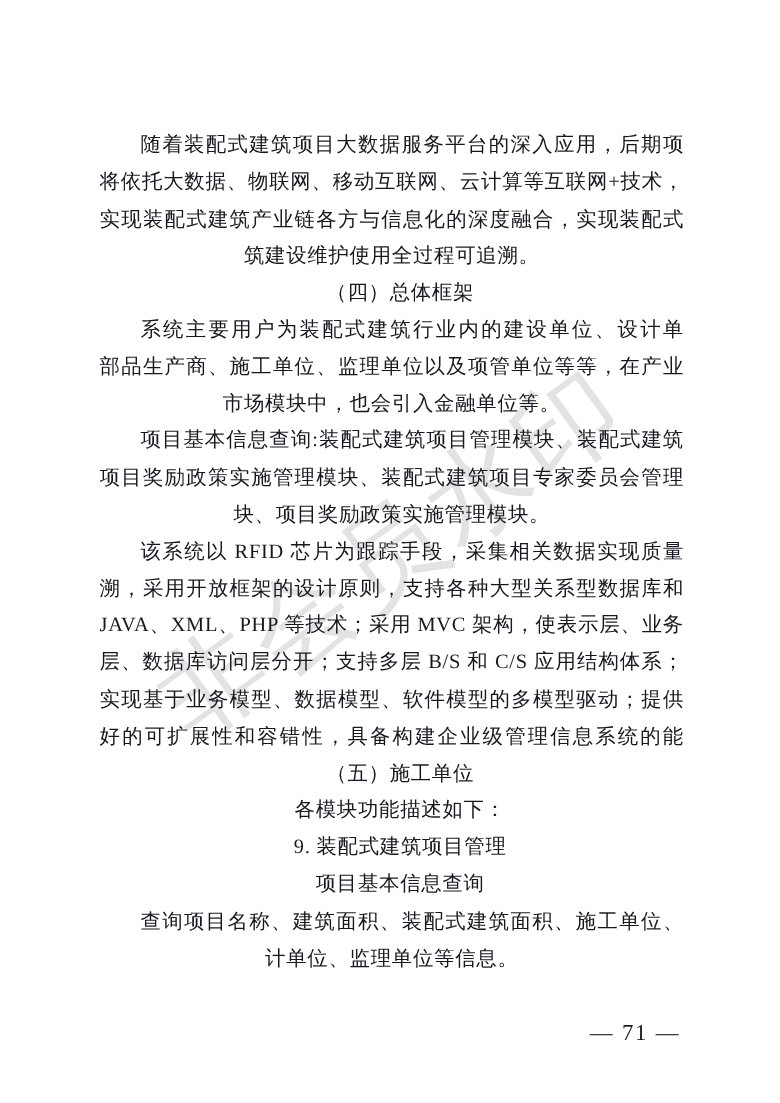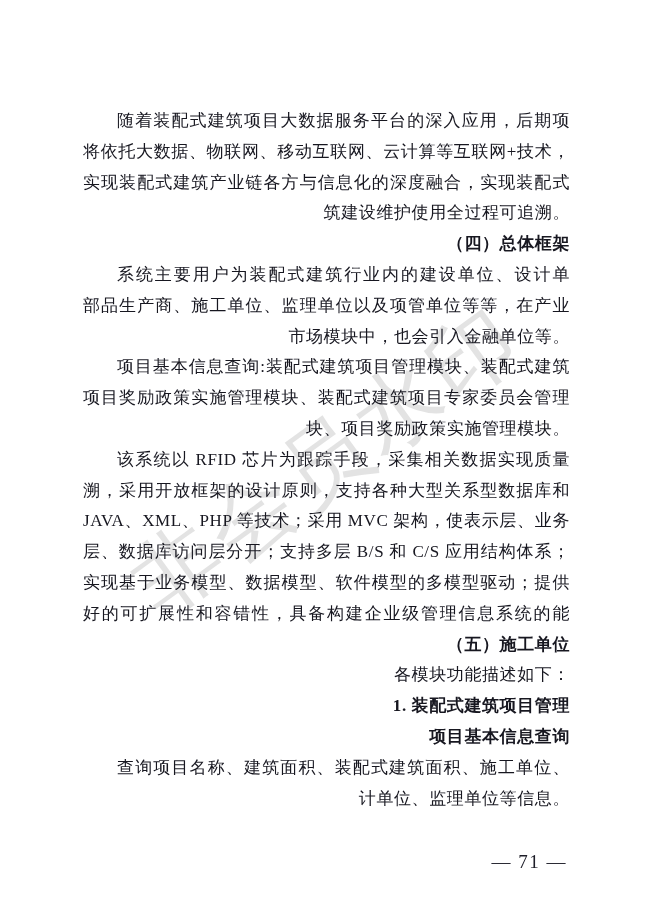--- a/index.html
+++ b/index.html
@@ -31,31 +31,31 @@
     left: 83px; top: 106px;
     width: 487px;
     color: #171720;
   }
   .ln {
     height: 30.8px;
     line-height: 30.8px;
     font-size: 17px;
     letter-spacing: 0.6px;
     white-space: nowrap;
-    text-align: right;
+    text-align: center;
   }
   .ln.fill {
     white-space: normal;
     text-align: justify;
     text-align-last: justify;
     overflow: hidden;
   }
   .ln.i2 { text-indent: 34px; }
   .ln.i1 { text-indent: 14px; }
-  .ln.h  { font-weight: bold; }
+  .ln.h  { font-weight: normal; }
   .pageno {
     position: absolute;
     top: 851px;
     right: 83px;
     font-size: 19px;
     letter-spacing: 1.5px;
     color: #1d1d28;
   }
 </style>
 </head>
@@ -78,21 +78,21 @@
     <div class="ln fill">项目奖励政策实施管理模块、装配式建筑项目专家委员会管理模</div>
     <div class="ln">块、项目奖励政策实施管理模块。</div>
     <div class="ln i2 fill">该系统以 RFID 芯片为跟踪手段，采集相关数据实现质量追</div>
     <div class="ln fill">溯，采用开放框架的设计原则，支持各种大型关系型数据库和</div>
     <div class="ln fill">JAVA、XML、PHP 等技术；采用 MVC 架构，使表示层、业务</div>
     <div class="ln fill">层、数据库访问层分开；支持多层 B/S 和 C/S 应用结构体系；</div>
     <div class="ln fill">实现基于业务模型、数据模型、软件模型的多模型驱动；提供良</div>
     <div class="ln fill">好的可扩展性和容错性，具备构建企业级管理信息系统的能力。</div>
     <div class="ln h i1">（五）施工单位</div>
     <div class="ln i1">各模块功能描述如下：</div>
-    <div class="ln h i1">1. 装配式建筑项目管理</div>
+    <div class="ln h i1">9. 装配式建筑项目管理</div>
     <div class="ln h i1">项目基本信息查询</div>
     <div class="ln i2 fill">查询项目名称、建筑面积、装配式建筑面积、施工单位、设</div>
     <div class="ln">计单位、监理单位等信息。</div>
   </main>
 
   <div class="pageno">— 71 —</div>
 
 </div>
 
 </body></html>

